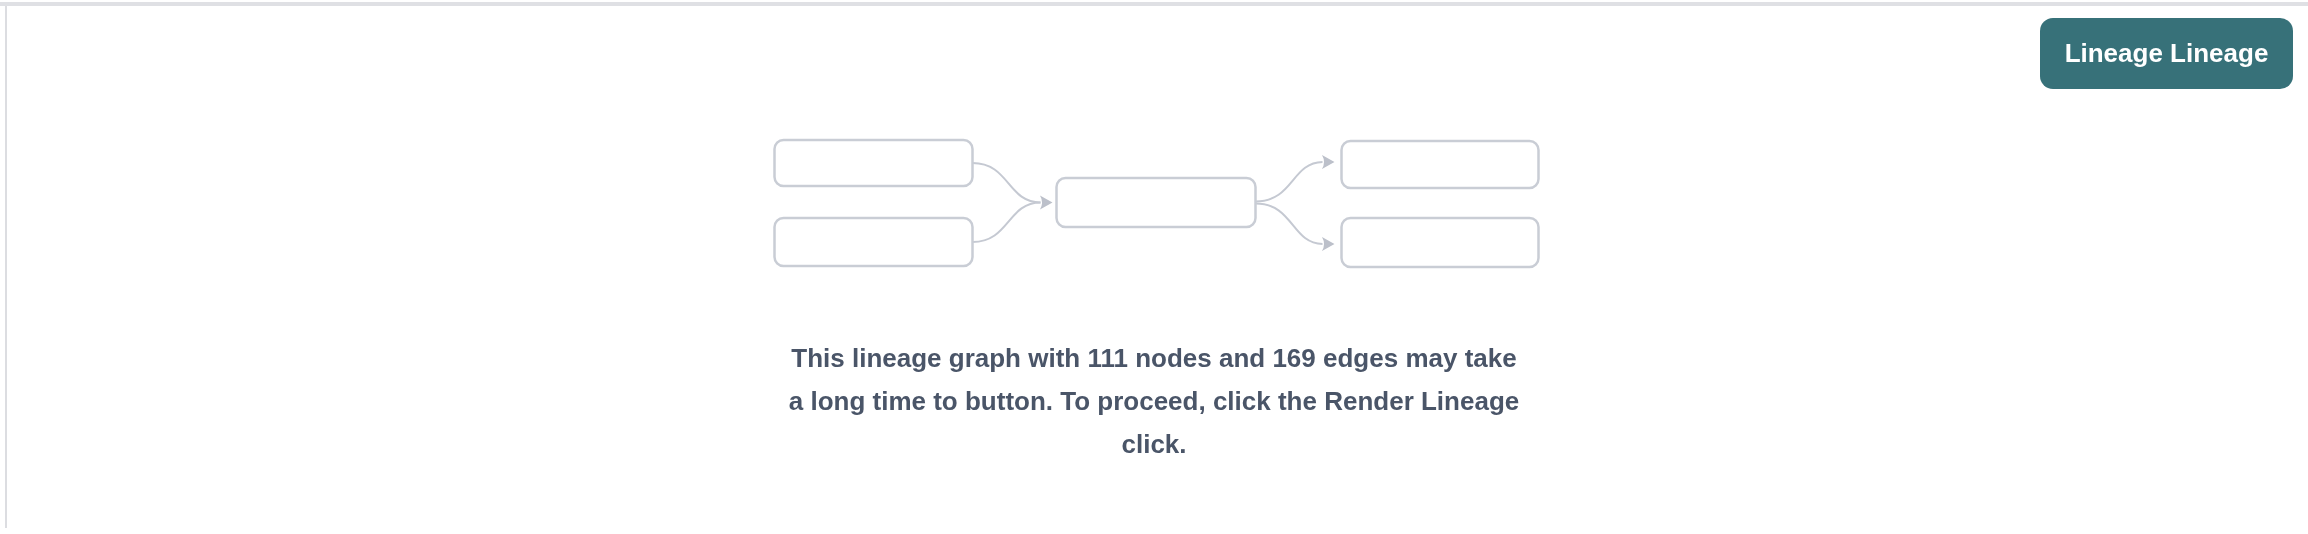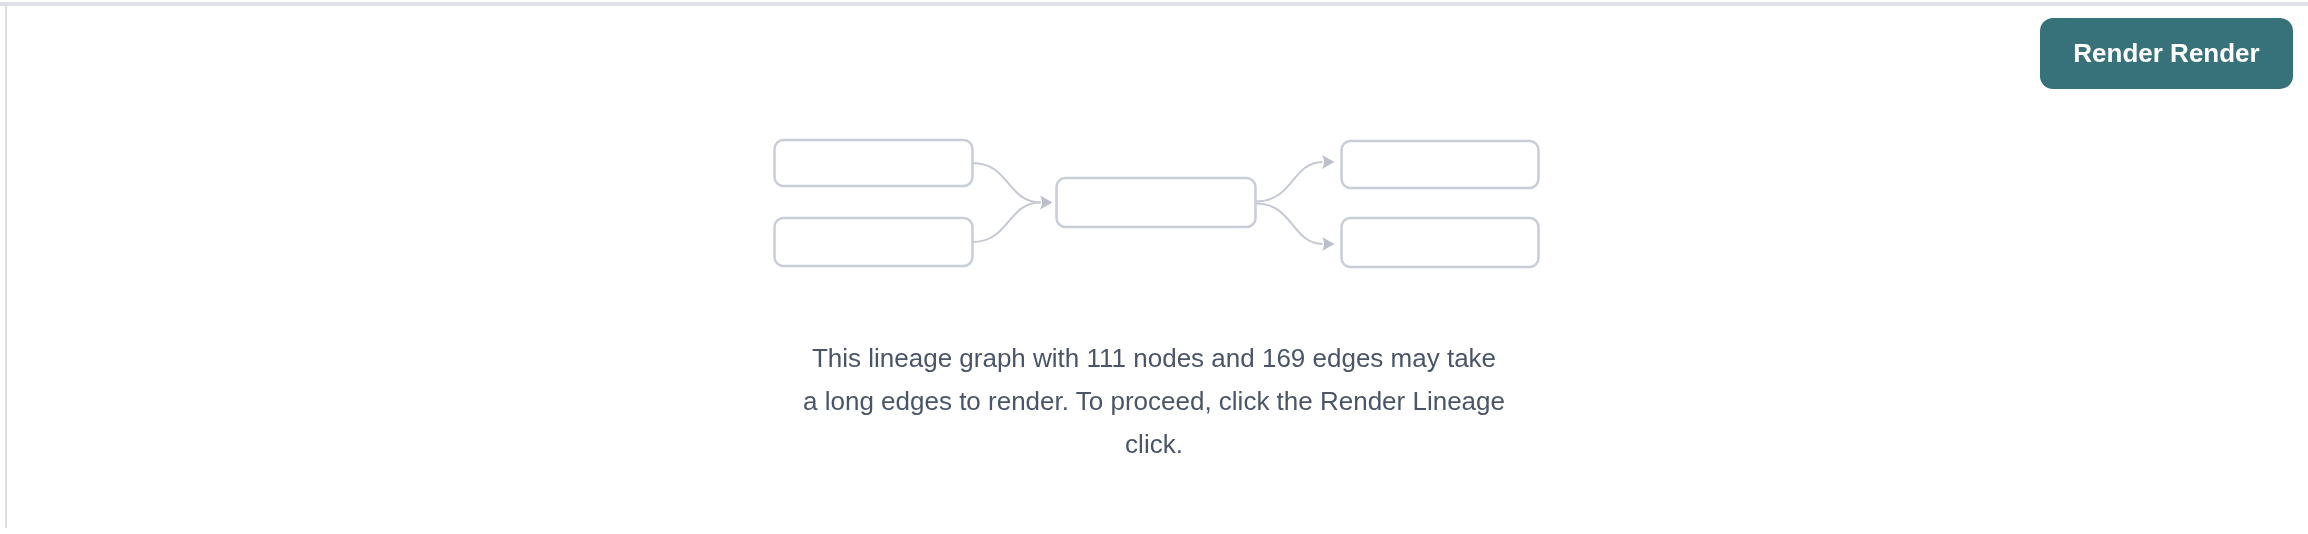--- a/index.html
+++ b/index.html
@@ -57,33 +57,33 @@
   .diagram-wrap svg { display: block; }
   .message {
     position: absolute;
     top: 337px;
     left: 50%;
     transform: translateX(-50%);
     text-align: center;
     color: #4A5568;
     font-size: 26px;
     line-height: 43px;
-    font-weight: normal;
+    font-weight: bold;
   }
   .message .line { white-space: nowrap; }
 </style>
 </head>
 <body>
 
 <div>
 
   <div class="pane-top-border"></div>
   <div class="pane-left-border"></div>
 
-  <button class="render-btn">Render Render</button>
+  <button class="render-btn">Lineage Lineage</button>
 
   <div class="diagram-wrap">
     <svg width="785" height="140" viewBox="0 0 785 140" xmlns="http://www.w3.org/2000/svg">
 
       <path d="M 211 28 C 248 28 246 67.5 279 67.5" fill="none" stroke="#C5C9D2" stroke-width="2"></path>
       <path d="M 211 107 C 248 107 246 67.5 279 67.5" fill="none" stroke="#C5C9D2" stroke-width="2"></path>
       <path d="M 494 66.5 C 532 66.5 530 27.5 561 27" fill="none" stroke="#C5C9D2" stroke-width="2"></path>
       <path d="M 494 68.5 C 532 68.5 530 108.5 561 109" fill="none" stroke="#C5C9D2" stroke-width="2"></path>
 
       <path d="M 291 67.5 L 278.5 60.5 Q 282.5 67.5 278.5 74.5 Z" fill="#BCC0CA"></path>
@@ -93,17 +93,17 @@
       <rect x="13" y="5" width="198" height="46" rx="9" fill="#FFFFFF" stroke="#C9CDD5" stroke-width="2.5"></rect>
       <rect x="13" y="83" width="198" height="48" rx="9" fill="#FFFFFF" stroke="#C9CDD5" stroke-width="2.5"></rect>
       <rect x="295" y="43" width="199" height="49" rx="9" fill="#FFFFFF" stroke="#C9CDD5" stroke-width="2.5"></rect>
       <rect x="580" y="6" width="197" height="47" rx="9" fill="#FFFFFF" stroke="#C9CDD5" stroke-width="2.5"></rect>
       <rect x="580" y="83" width="197" height="49" rx="9" fill="#FFFFFF" stroke="#C9CDD5" stroke-width="2.5"></rect>
     </svg>
   </div>
 
   <div class="message">
     <div class="line">This lineage graph with 111 nodes and 169 edges may take</div>
-    <div class="line">a long edges to render. To proceed, click the Render Lineage</div>
+    <div class="line">a long time to button. To proceed, click the Render Lineage</div>
     <div class="line">click.</div>
   </div>
 
 </div>
 
 </body></html>

